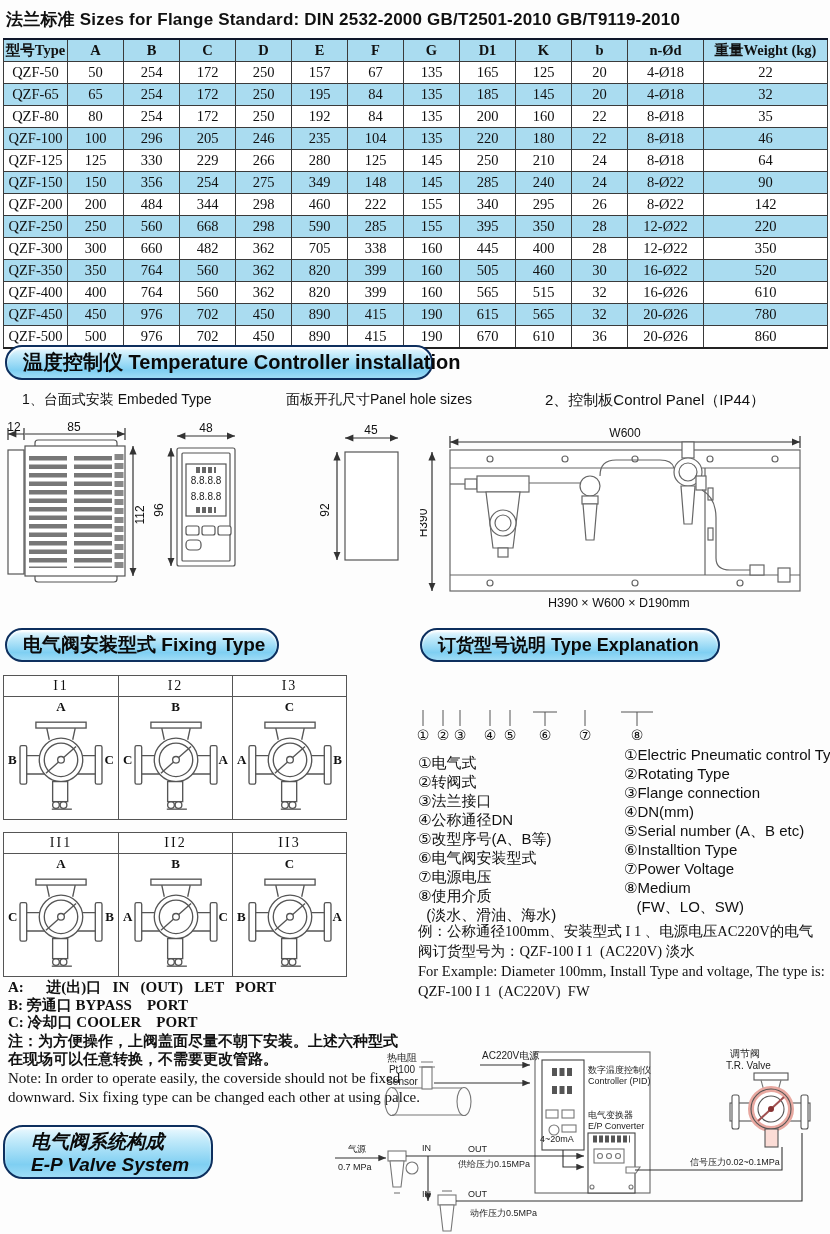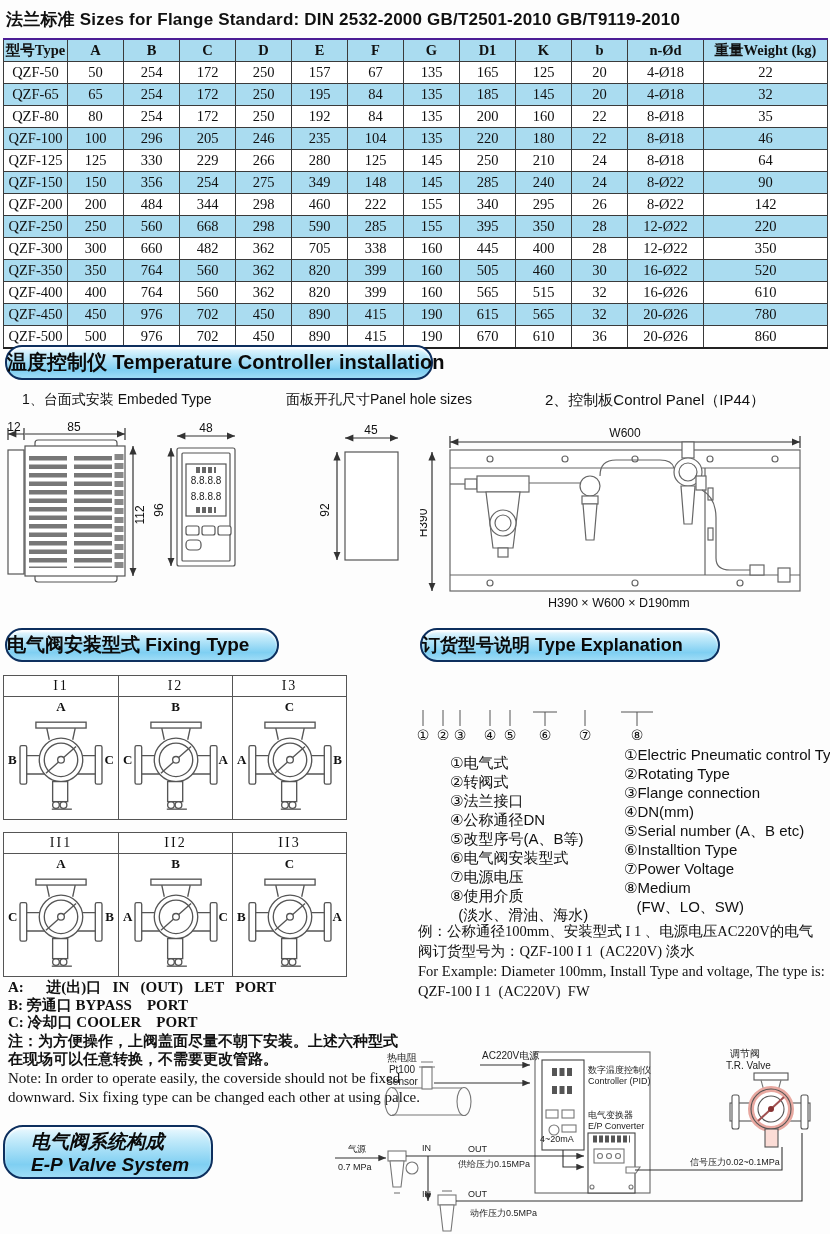--- a/index.html
+++ b/index.html
@@ -6,29 +6,29 @@
   #page{position:relative;width:830px;height:1234px;background:#fdfdfd;overflow:hidden;
         font-family:"Liberation Sans","DejaVu Sans",sans-serif;color:#111;}
   .abs{position:absolute;}
   
   .page-title{left:6px;top:8px;font-size:17px;font-weight:bold;letter-spacing:.2px;}
   
   table.flange{position:absolute;left:3px;top:38px;width:824px;border-collapse:collapse;
     table-layout:fixed;font-family:"Liberation Serif","DejaVu Serif",serif;font-size:14.5px;}
   table.flange th,table.flange td{border:1px solid #3a3a3a;text-align:center;height:21px;
     padding:0;background:#fff;overflow:hidden;white-space:nowrap;}
-  table.flange th{background:#aadcf0;font-weight:bold;border-top:2px solid #4c1d95;}
+  table.flange th{background:#aadcf0;font-weight:bold;border-top:2px solid #0f172a;}
   table.flange tr.blue td{background:#aadcf0;}
   table.flange tr:last-child td{border-bottom:2px solid #222;}
   
   .pill{position:absolute;border:2.5px solid #0d2f5e;border-radius:17px;
     background:linear-gradient(180deg,#eefaff 0%,#bfe9fa 28%,#7fcff2 75%,#9edcf6 100%);
     box-shadow:inset 0 2px 2px rgba(255,255,255,.9);
     display:flex;align-items:center;font-weight:bold;color:#0a0a0a;}
-  .pill .t{white-space:nowrap;}
+  .pill .t{padding-left:16px;white-space:nowrap;}
   
   .lbl{font-size:14px;white-space:nowrap;}
   
   .fix-grid{position:absolute;left:3px;width:342px;border:1px solid #555;background:#fff;
     display:flex;flex-wrap:wrap;}
   .fix-cell{width:113px;border-left:1px solid #555;}
   .fix-cell:first-child{border-left:none;width:114px;}
   .fix-head{height:20px;line-height:20px;text-align:center;border-bottom:1px solid #555;
     font-family:"Liberation Serif","DejaVu Serif",serif;font-size:14px;letter-spacing:2px;}
   .fix-body{position:relative;height:122px;}
@@ -43,21 +43,21 @@
   .note-zh{left:8px;top:1032px;font-size:15px;line-height:18px;font-weight:bold;white-space:pre;
     font-family:"Liberation Serif","DejaVu Serif",serif;}
   .note-en{left:8px;top:1069px;font-size:15px;line-height:19px;white-space:pre;
     font-family:"Liberation Serif","DejaVu Serif",serif;}
   
   .code-line{left:418px;top:683px;font-family:"Liberation Serif","DejaVu Serif",serif;
     font-size:25px;white-space:nowrap;letter-spacing:1px;}
   .code-line .seg{margin-right:12px;}
   .circles{left:418px;top:727px;width:260px;height:18px;}
   .circles span{position:absolute;font-size:14px;transform:translateX(-50%);}
-  .list-zh{left:418px;top:753px;font-size:15px;line-height:19px;white-space:pre;margin-left:32px;}
+  .list-zh{left:418px;top:753px;font-size:15px;line-height:19px;white-space:pre;}
   .list-en{left:624px;top:745px;font-size:15px;line-height:19px;white-space:pre;}
   .example{left:418px;top:921px;width:412px;font-size:14.5px;line-height:20px;
     font-family:"Liberation Serif","DejaVu Serif",serif;white-space:pre;}
   .cp-caption{left:548px;top:596px;font-size:12.5px;}
   
   .pill.ep{align-items:flex-start;}
   .pill.ep .t{padding:3px 0 0 26px;line-height:23px;font-style:italic;}
   svg text{font-family:"Liberation Sans","DejaVu Sans",sans-serif;}
 </style>
 </head>

